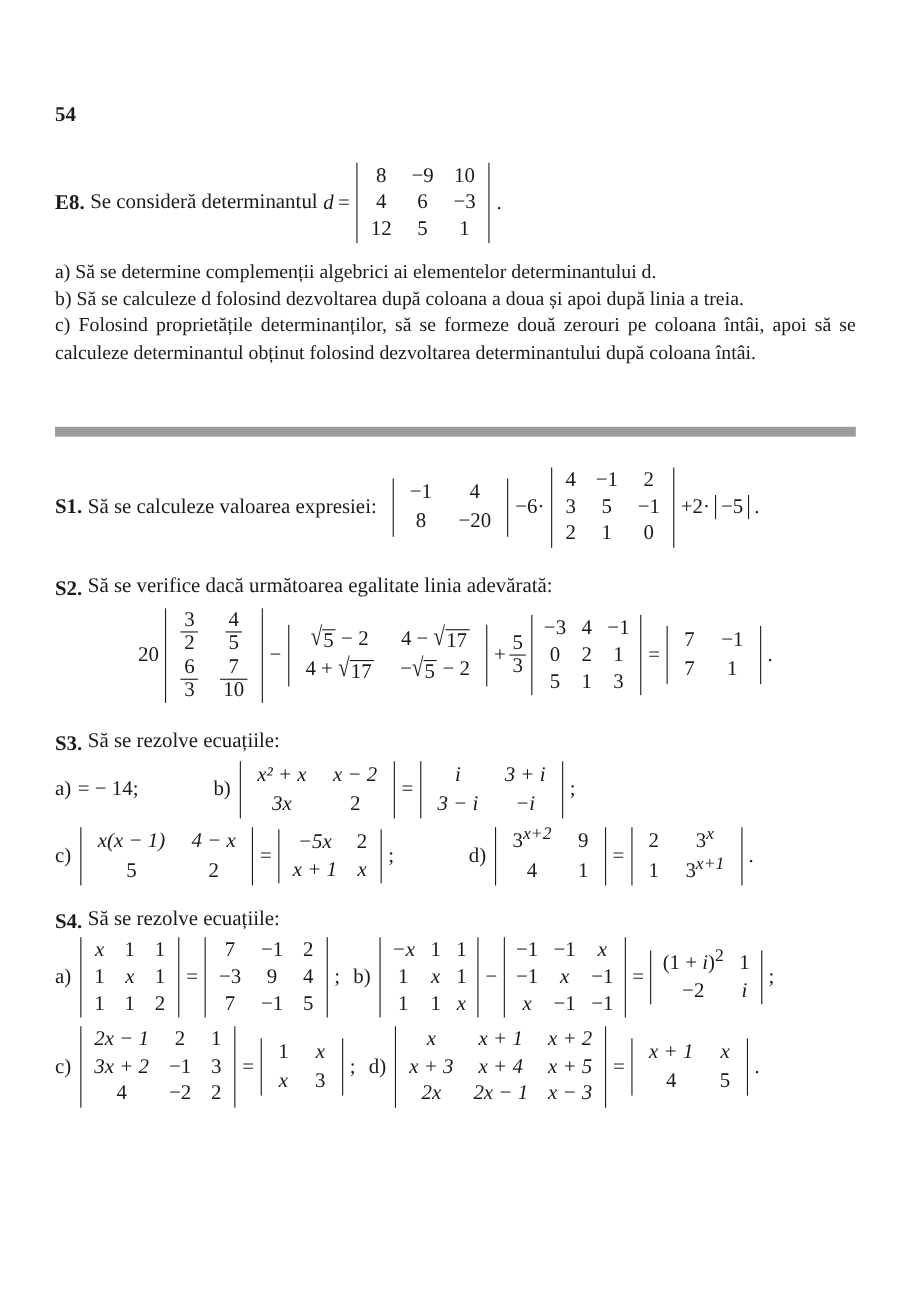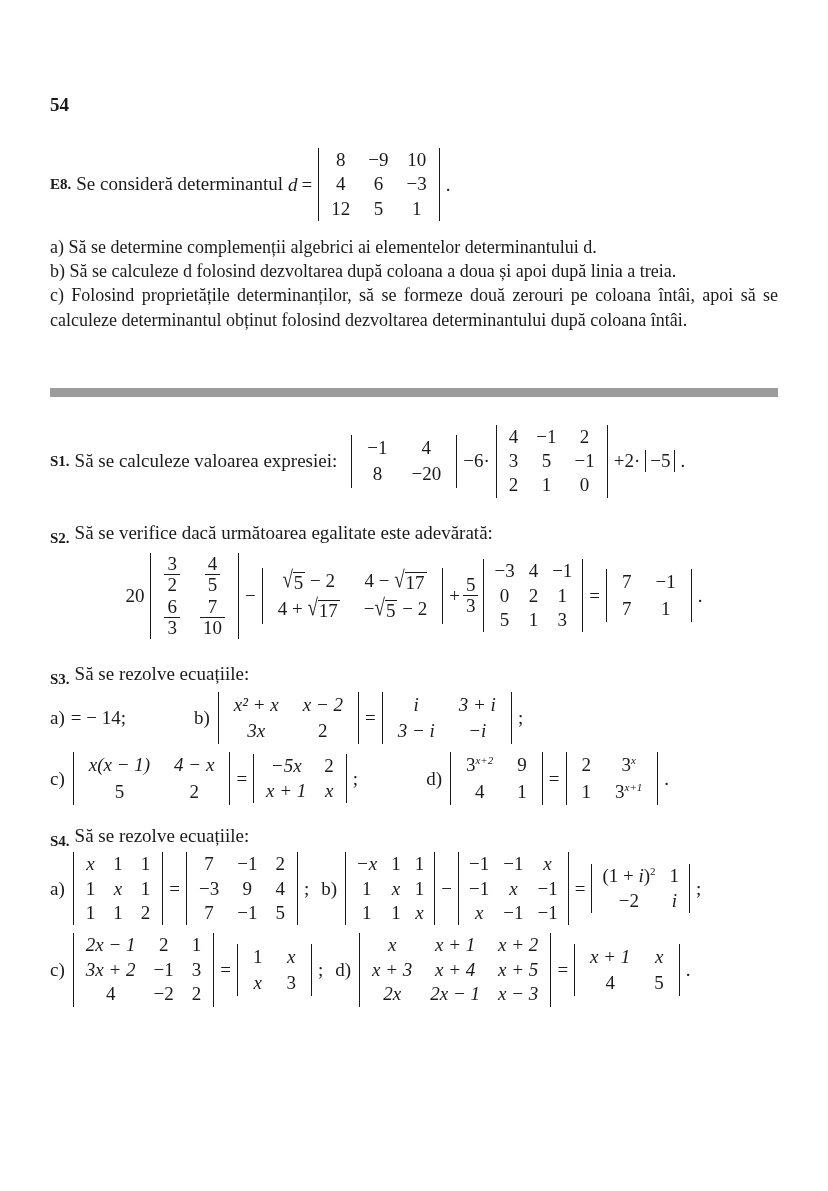--- a/index.html
+++ b/index.html
@@ -105,35 +105,35 @@
     display: inline-block;
   }
   .sqrt .radicand {
     border-top: 1px solid #1a1a1a;
     padding: 0 2px 0 1px;
     margin-top: 1px;
     line-height: 1.1;
   }
 
   sup.exp {
-    font-size: 11px;
+    font-size: 16px;
     vertical-align: super;
     line-height: 0;
   }
 
   
   .ex-block {
     display: flex;
     align-items: center;
     font-size: 19px;
     margin-bottom: 4px;
   }
   .lbl {
     font-weight: bold;
-    font-size: 15px;
+    font-size: 19px;
     white-space: nowrap;
     margin-right: 5px;
     font-family: Liberation Serif, serif;
   }
   .para {
     font-size: 18px;
     line-height: 1.34;
     text-align: justify;
     margin: 0;
   }
@@ -284,21 +284,21 @@
           <span class="v">−5</span>
           <span class="bar"></span>
         </span>
         <span class="op">.</span>
       </div>
     </div>
 
     <div class="item" style="margin-top:22px">
       <div class="item-head">
         <span class="lbl">S2.</span>
-        <span class="txt">Să se verifice dacă următoarea egalitate este adevărată:</span>
+        <span class="txt">Să se verifice dacă următoarea egalitate linia adevărată:</span>
       </div>
 
       <div class="center-row" style="margin-top:6px">
         <span class="op" style="padding-right:2px">20</span>
 
         <span class="det">
           <span class="bar"></span>
           <table>
             <tbody>
                 <tr>

